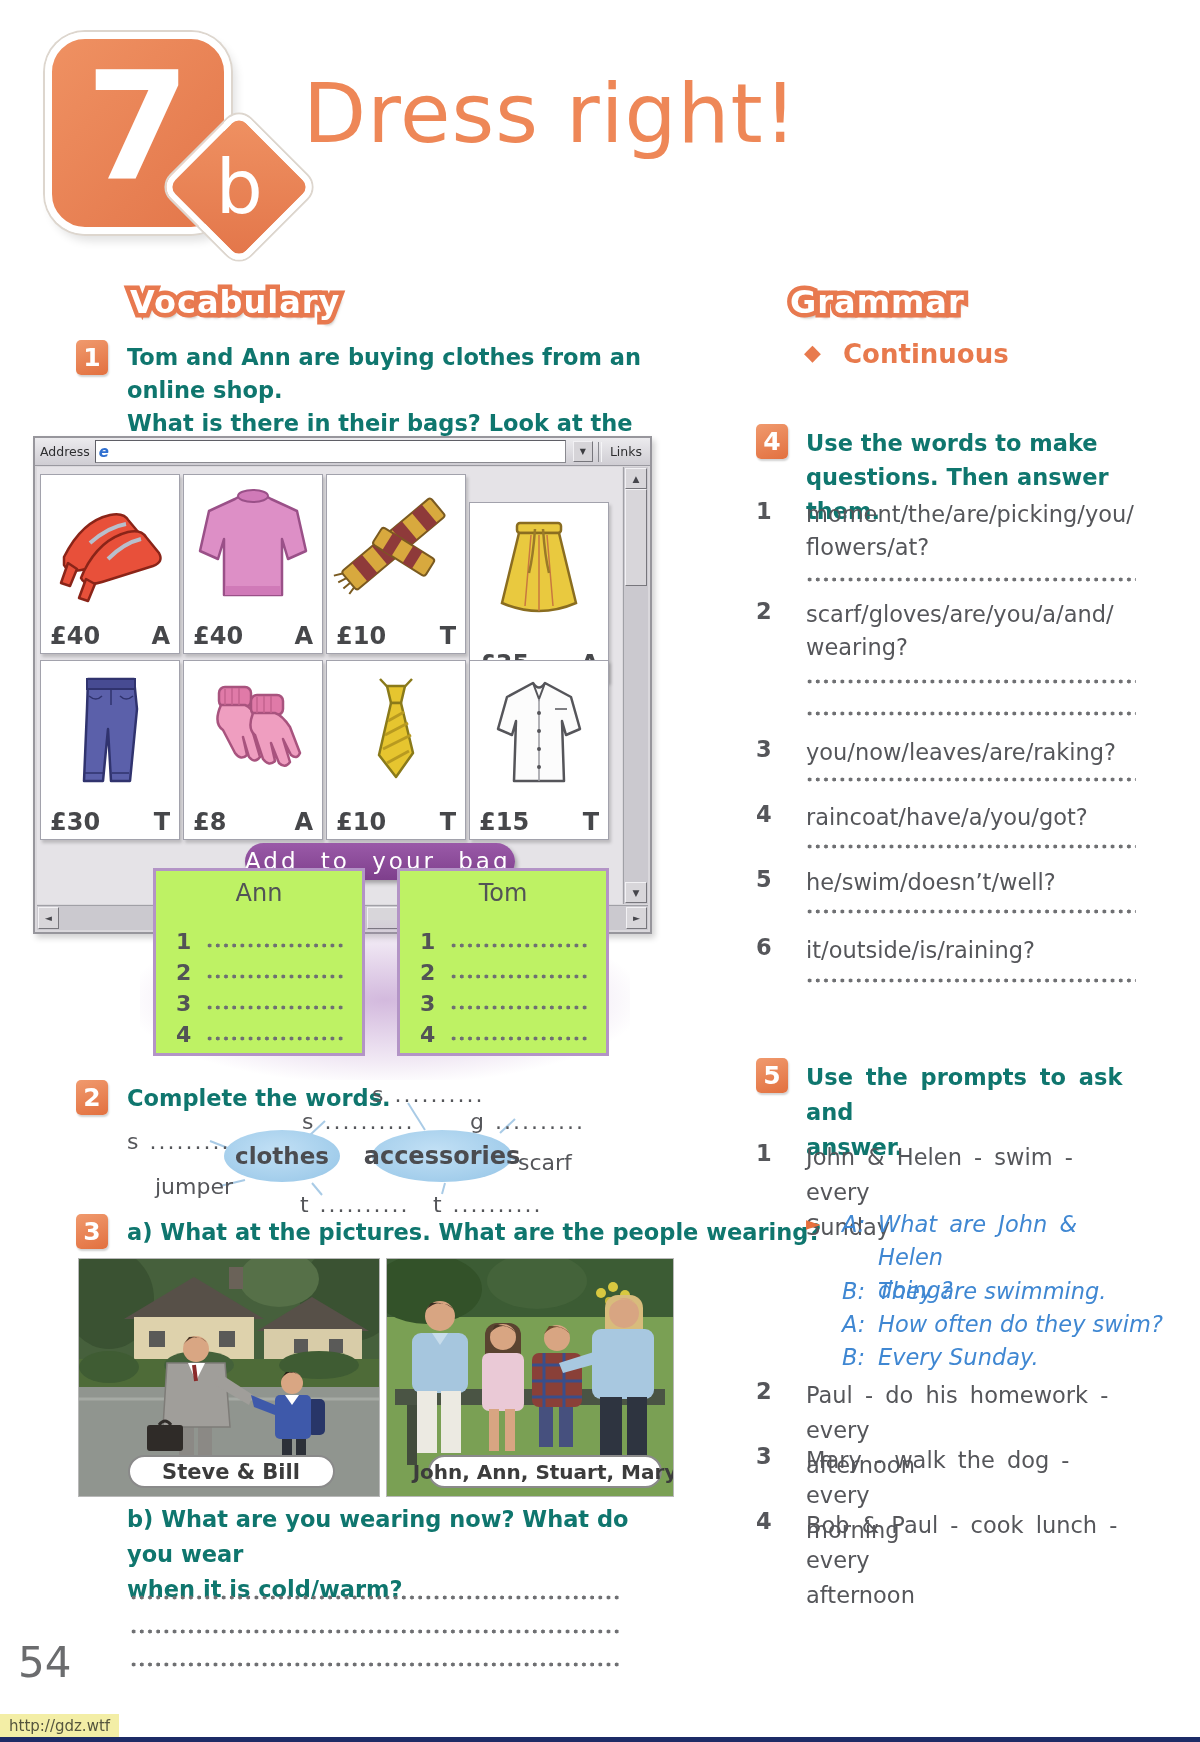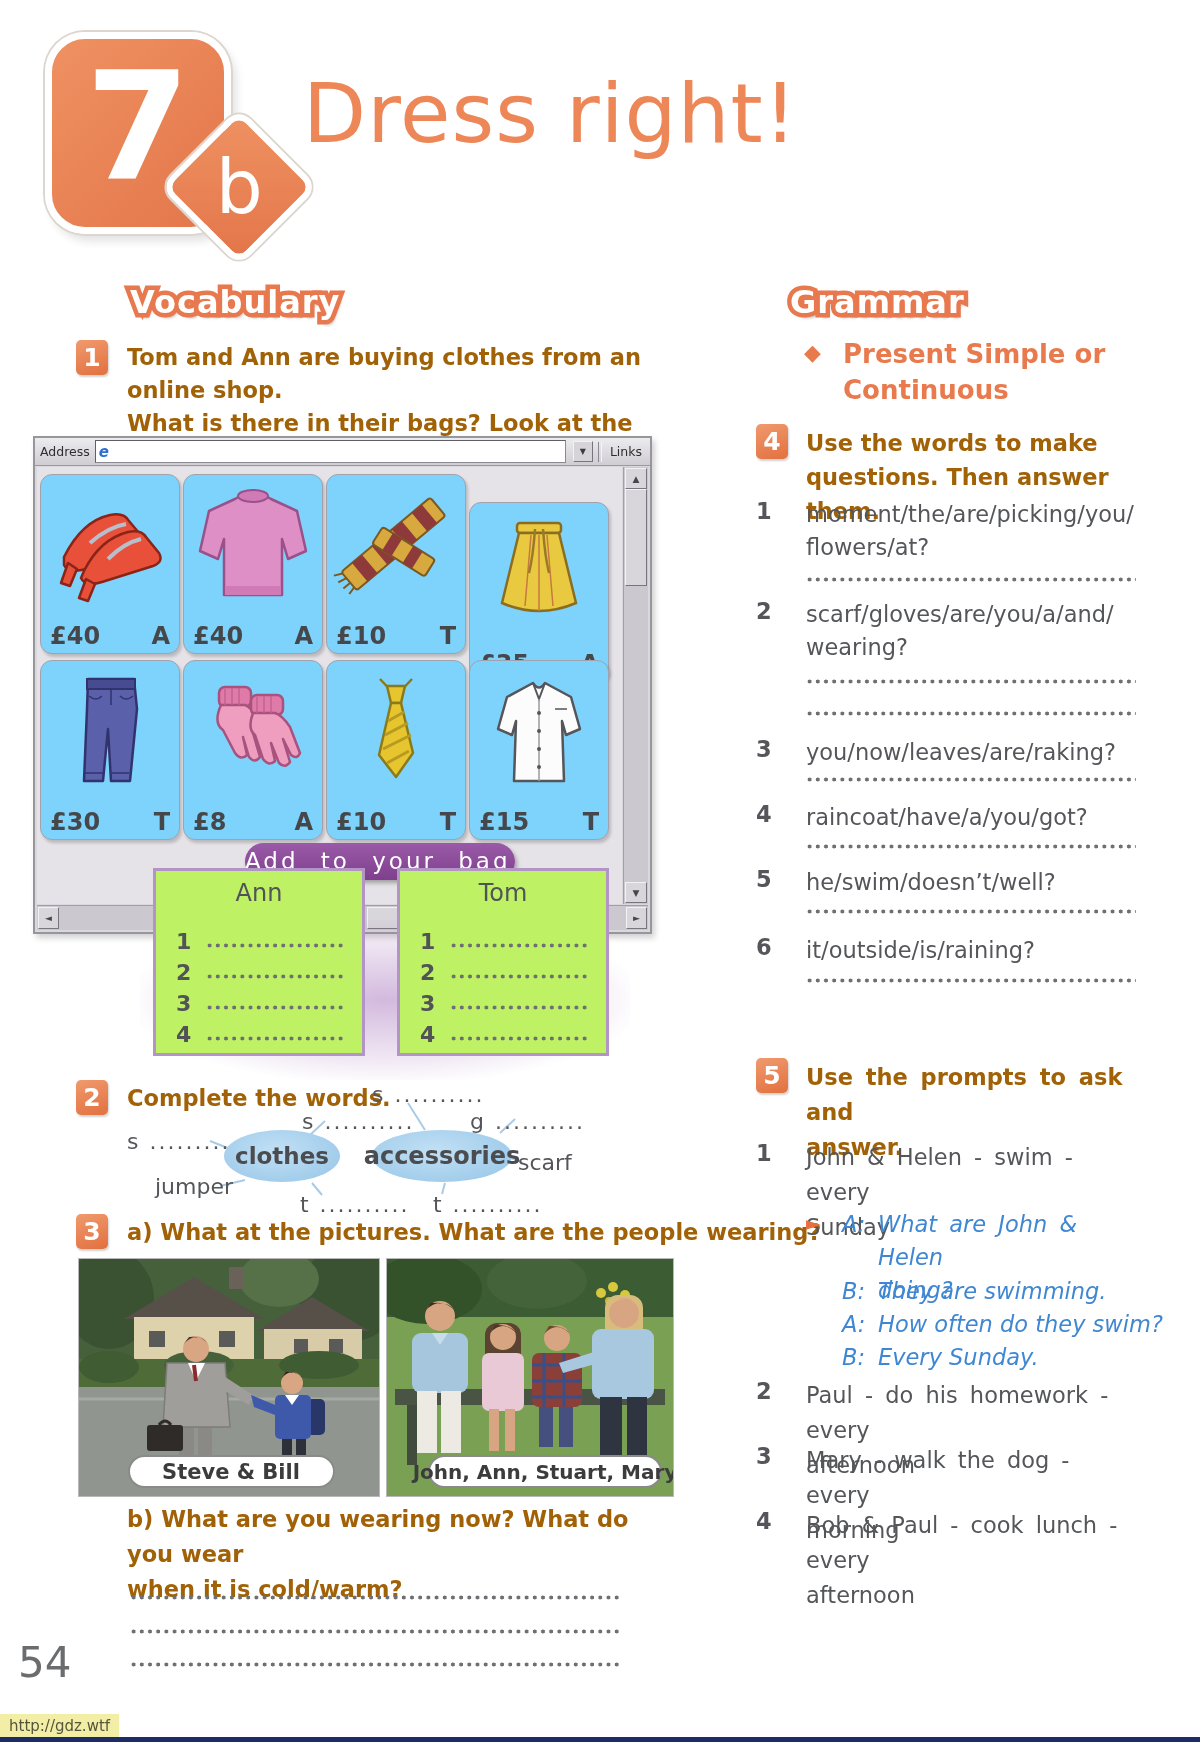--- a/index.html
+++ b/index.html
@@ -24,21 +24,21 @@
   
   .bubble{font-weight:bold;font-size:32px;letter-spacing:1px;}
   .bubble .stroke{position:absolute;left:0;top:0;color:#e8794f;
     -webkit-text-stroke:9px #e8794f;
     text-shadow:-3px -3px 0 #e8794f,3px -3px 0 #e8794f,-3px 3px 0 #e8794f,3px 3px 0 #e8794f,3px 5px 3px rgba(130,120,110,.5);}
   .bubble .fill{position:relative;color:#fff;}
 
   .exbadge{width:32px;height:35px;background:linear-gradient(160deg,#f09a6e,#e2703f);
     border-radius:5px;color:#fff;font-size:25px;font-weight:bold;
     display:flex;align-items:center;justify-content:center;box-shadow:1px 2px 2px rgba(0,0,0,.18);}
-  .instr{font-weight:bold;font-size:22.5px;line-height:33px;color:#a16207;}
+  .instr{font-weight:bold;font-size:22.5px;line-height:33px;color:#0f766e;}
   .itemtxt{font-size:22.5px;line-height:33px;color:#55565a;}
   .itemtxt .ln{min-height:33px;}
   .itemnum{font-weight:bold;font-size:22.5px;color:#55565a;}
   .wide{word-spacing:5px;}
   .dots{background-image:radial-gradient(circle at 3.5px 3.5px,#6e6f72 1.8px,transparent 2.2px);
     background-size:8.2px 7px;background-repeat:repeat-x;height:7px;}
 
   
   .window{left:33px;top:436px;width:615px;height:494px;background:#dad8dc;
     border:2px solid #97969c;box-shadow:3px 4px 6px rgba(0,0,0,.18);}
@@ -56,22 +56,22 @@
   .links-label{font-size:12.5px;color:#2e2e30;padding:0 3px;}
   .content{position:absolute;left:2px;top:29px;right:28px;bottom:28px;background:#e5e3e7;}
   .vscroll{position:absolute;top:29px;right:2px;width:24px;bottom:28px;background:#cbc9cf;border-left:1px solid #a0a0a6;}
   .hscroll{position:absolute;left:2px;right:2px;bottom:2px;height:24px;background:#cbc9cf;border-top:1px solid #a0a0a6;}
   .scrollbtn{position:absolute;background:#d8d6da;border:1px solid;
     border-color:#f2f1f4 #77767c #77767c #f2f1f4;color:#46464c;font-size:9px;
     display:flex;align-items:center;justify-content:center;}
   .scrollthumb{position:absolute;background:#d8d6da;border:1px solid;
     border-color:#f2f1f4 #77767c #77767c #f2f1f4;}
 
-  .card{position:absolute;width:138px;height:178px;background:#7dd3fc;
-    border:1px solid #a2a2ac;border-radius:12px;box-shadow:2px 3px 3px rgba(0,0,0,.18);}
+  .card{position:absolute;width:138px;height:178px;background:#ffffff;
+    border:1px solid #a2a2ac;border-radius:0;box-shadow:2px 3px 3px rgba(0,0,0,.18);}
   .card svg{position:absolute;left:50%;top:4px;transform:translateX(-50%);}
   .pricerow{position:absolute;left:9px;right:9px;bottom:3px;display:flex;
     justify-content:space-between;font-weight:bold;font-size:24px;color:#46474a;}
 
   .addbag{left:245px;top:843px;width:270px;height:37px;
     background:linear-gradient(#9a5aa8,#7e3f8c);border-radius:19px;color:#fff;
     font-size:23px;line-height:37px;letter-spacing:3px;word-spacing:12px;
     box-shadow:2px 3px 4px rgba(0,0,0,.3);}
   .blob{left:140px;top:920px;width:490px;height:160px;
     background:radial-gradient(ellipse at 50% 50%,rgba(167,116,188,.5) 0%,rgba(167,116,188,.15) 55%,rgba(167,116,188,0) 75%);}
@@ -453,21 +453,20 @@
   <div class="abs dots" style="left:130px;top:1628px;width:492px;"></div>
   <div class="abs dots" style="left:130px;top:1661px;width:492px;"></div>
 
   <div class="abs bubble" style="left:790px;top:283px;">
     <span class="stroke">Grammar</span>
     <span class="fill">Grammar</span>
   </div>
 
   <span class="abs" style="left:804px;top:340px;font-size:22px;color:#e87a4d;">◆</span>
   <div class="abs topic" style="left:843px;top:336px;">
-    <div>Present Simple or</div>
     <div>Continuous</div>
   </div>
 
   <div class="abs exbadge" style="left:756px;top:424px;">
     <span>4</span>
   </div>
   <div class="abs instr" style="left:806px;top:426px;width:334px;line-height:34px;">
     <div>Use the words to make</div>
     <div>questions. Then answer them.</div>
   </div>

